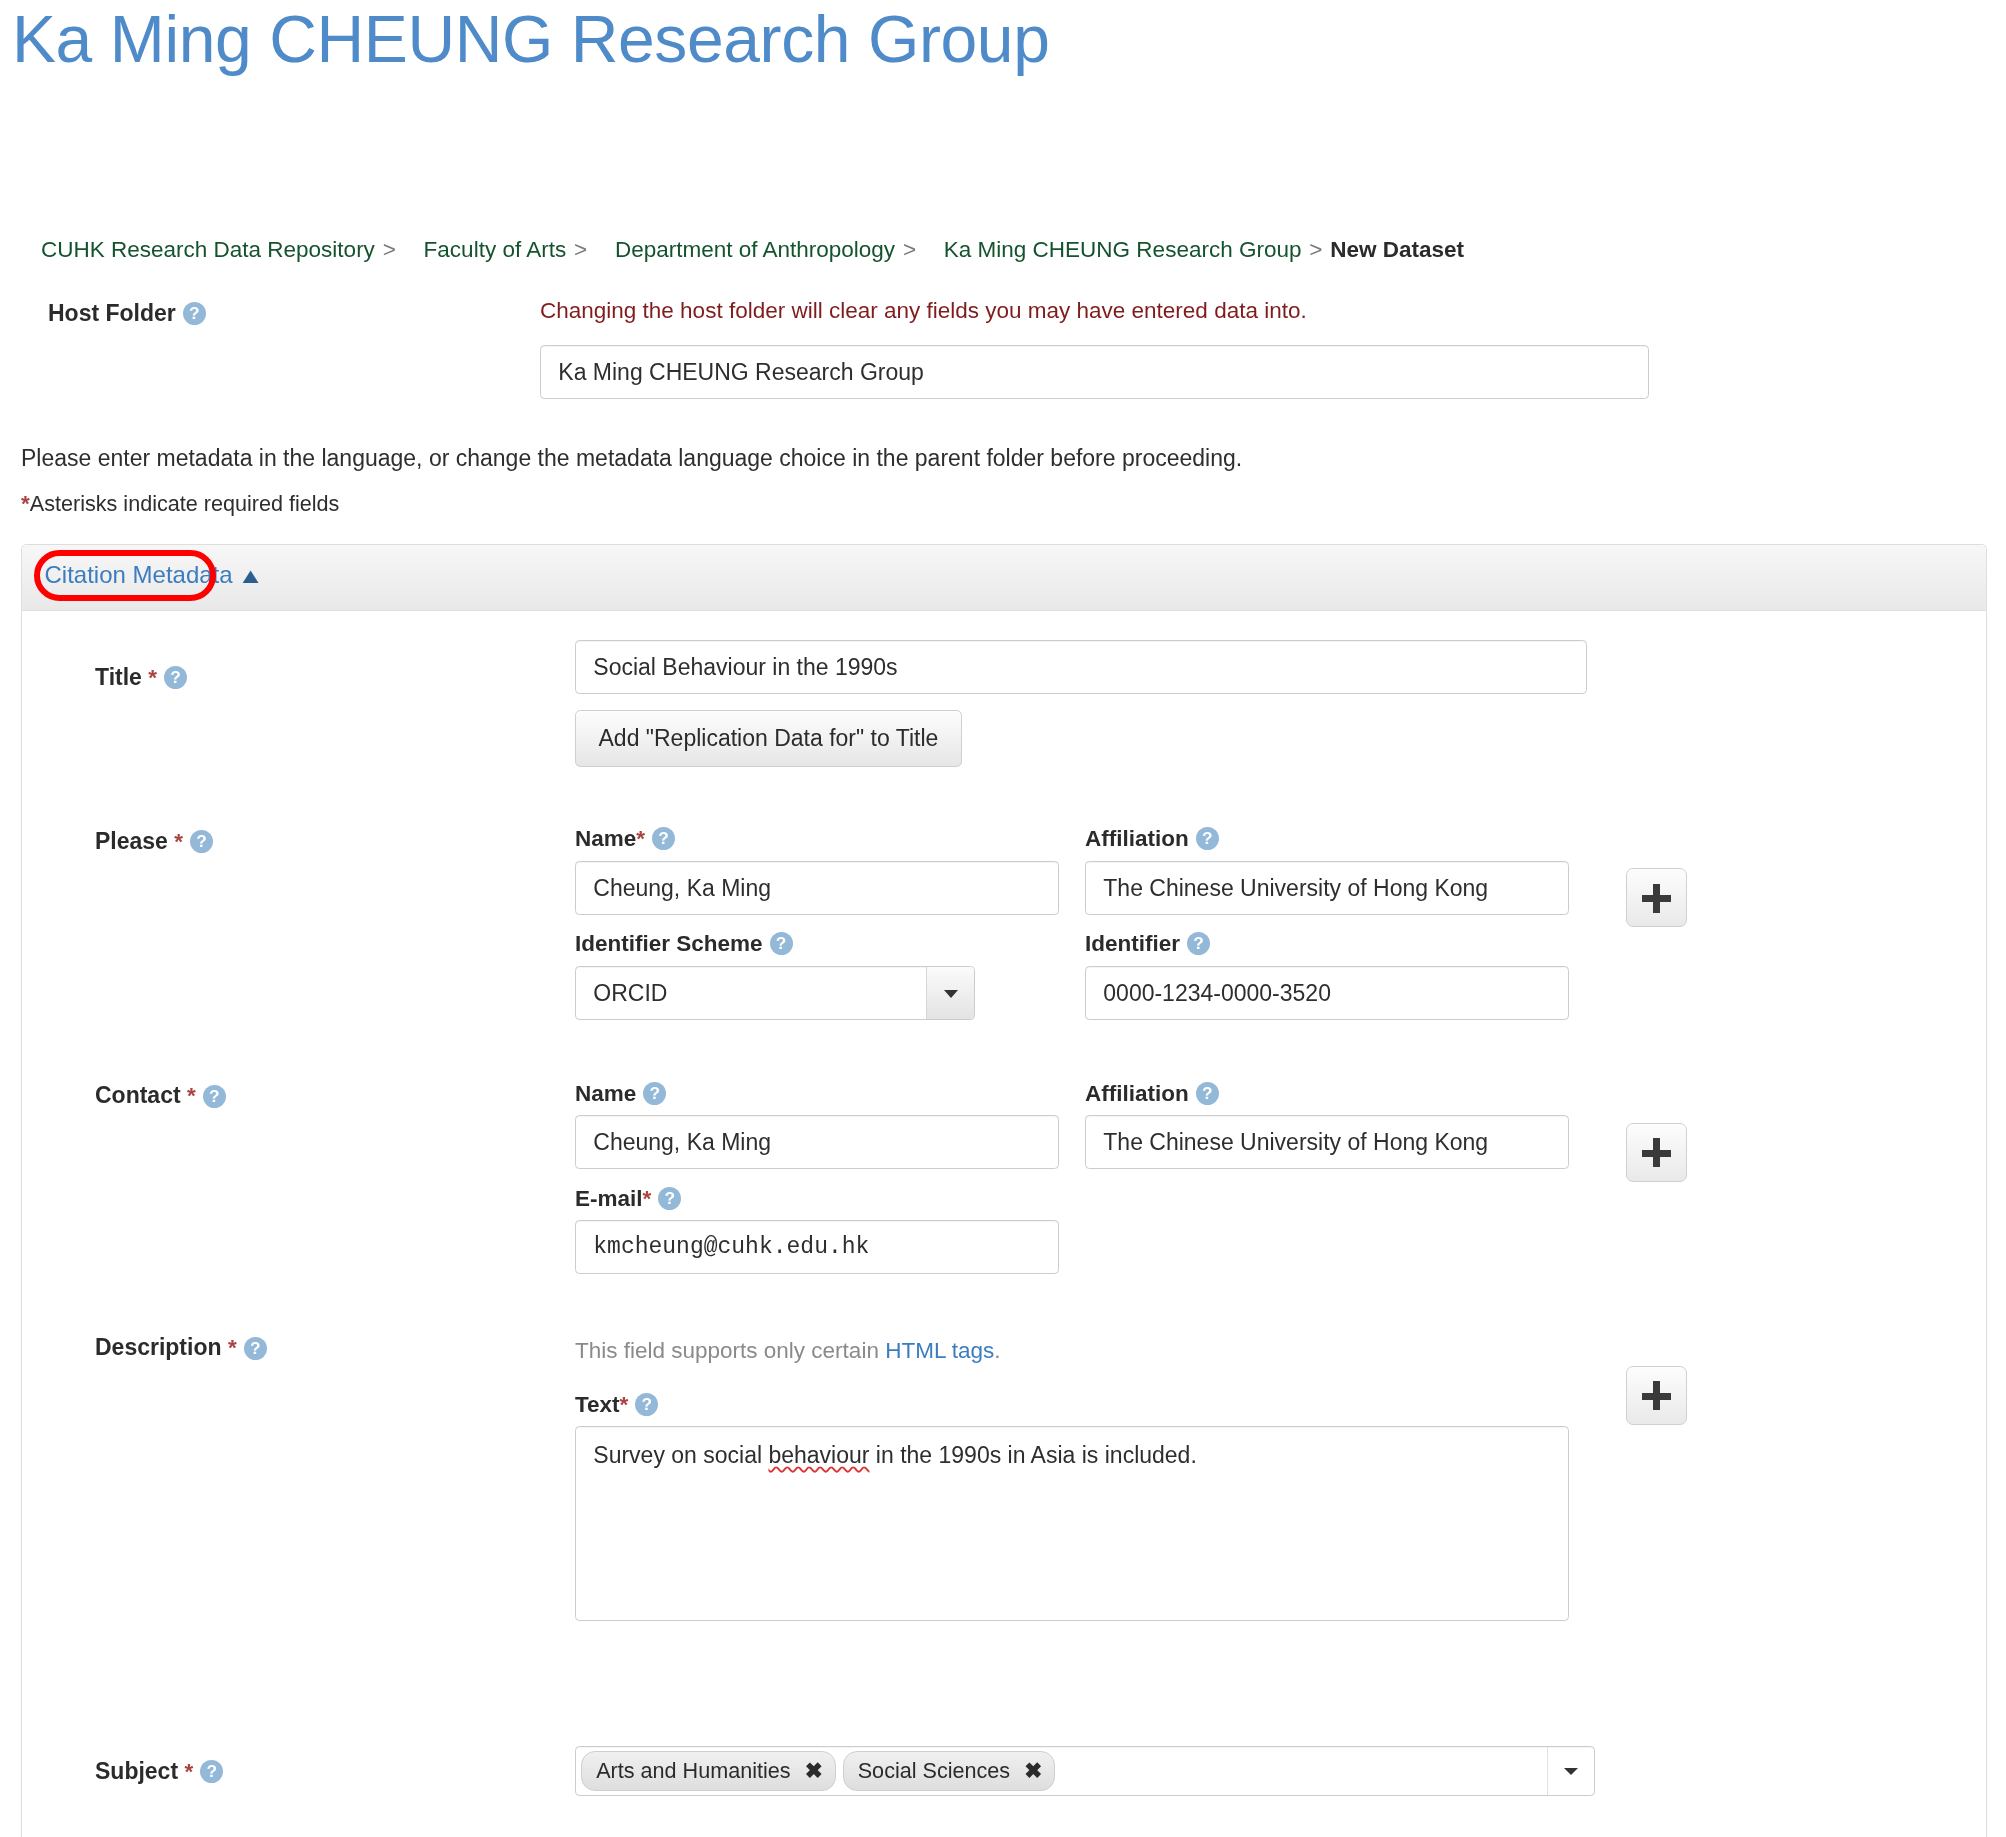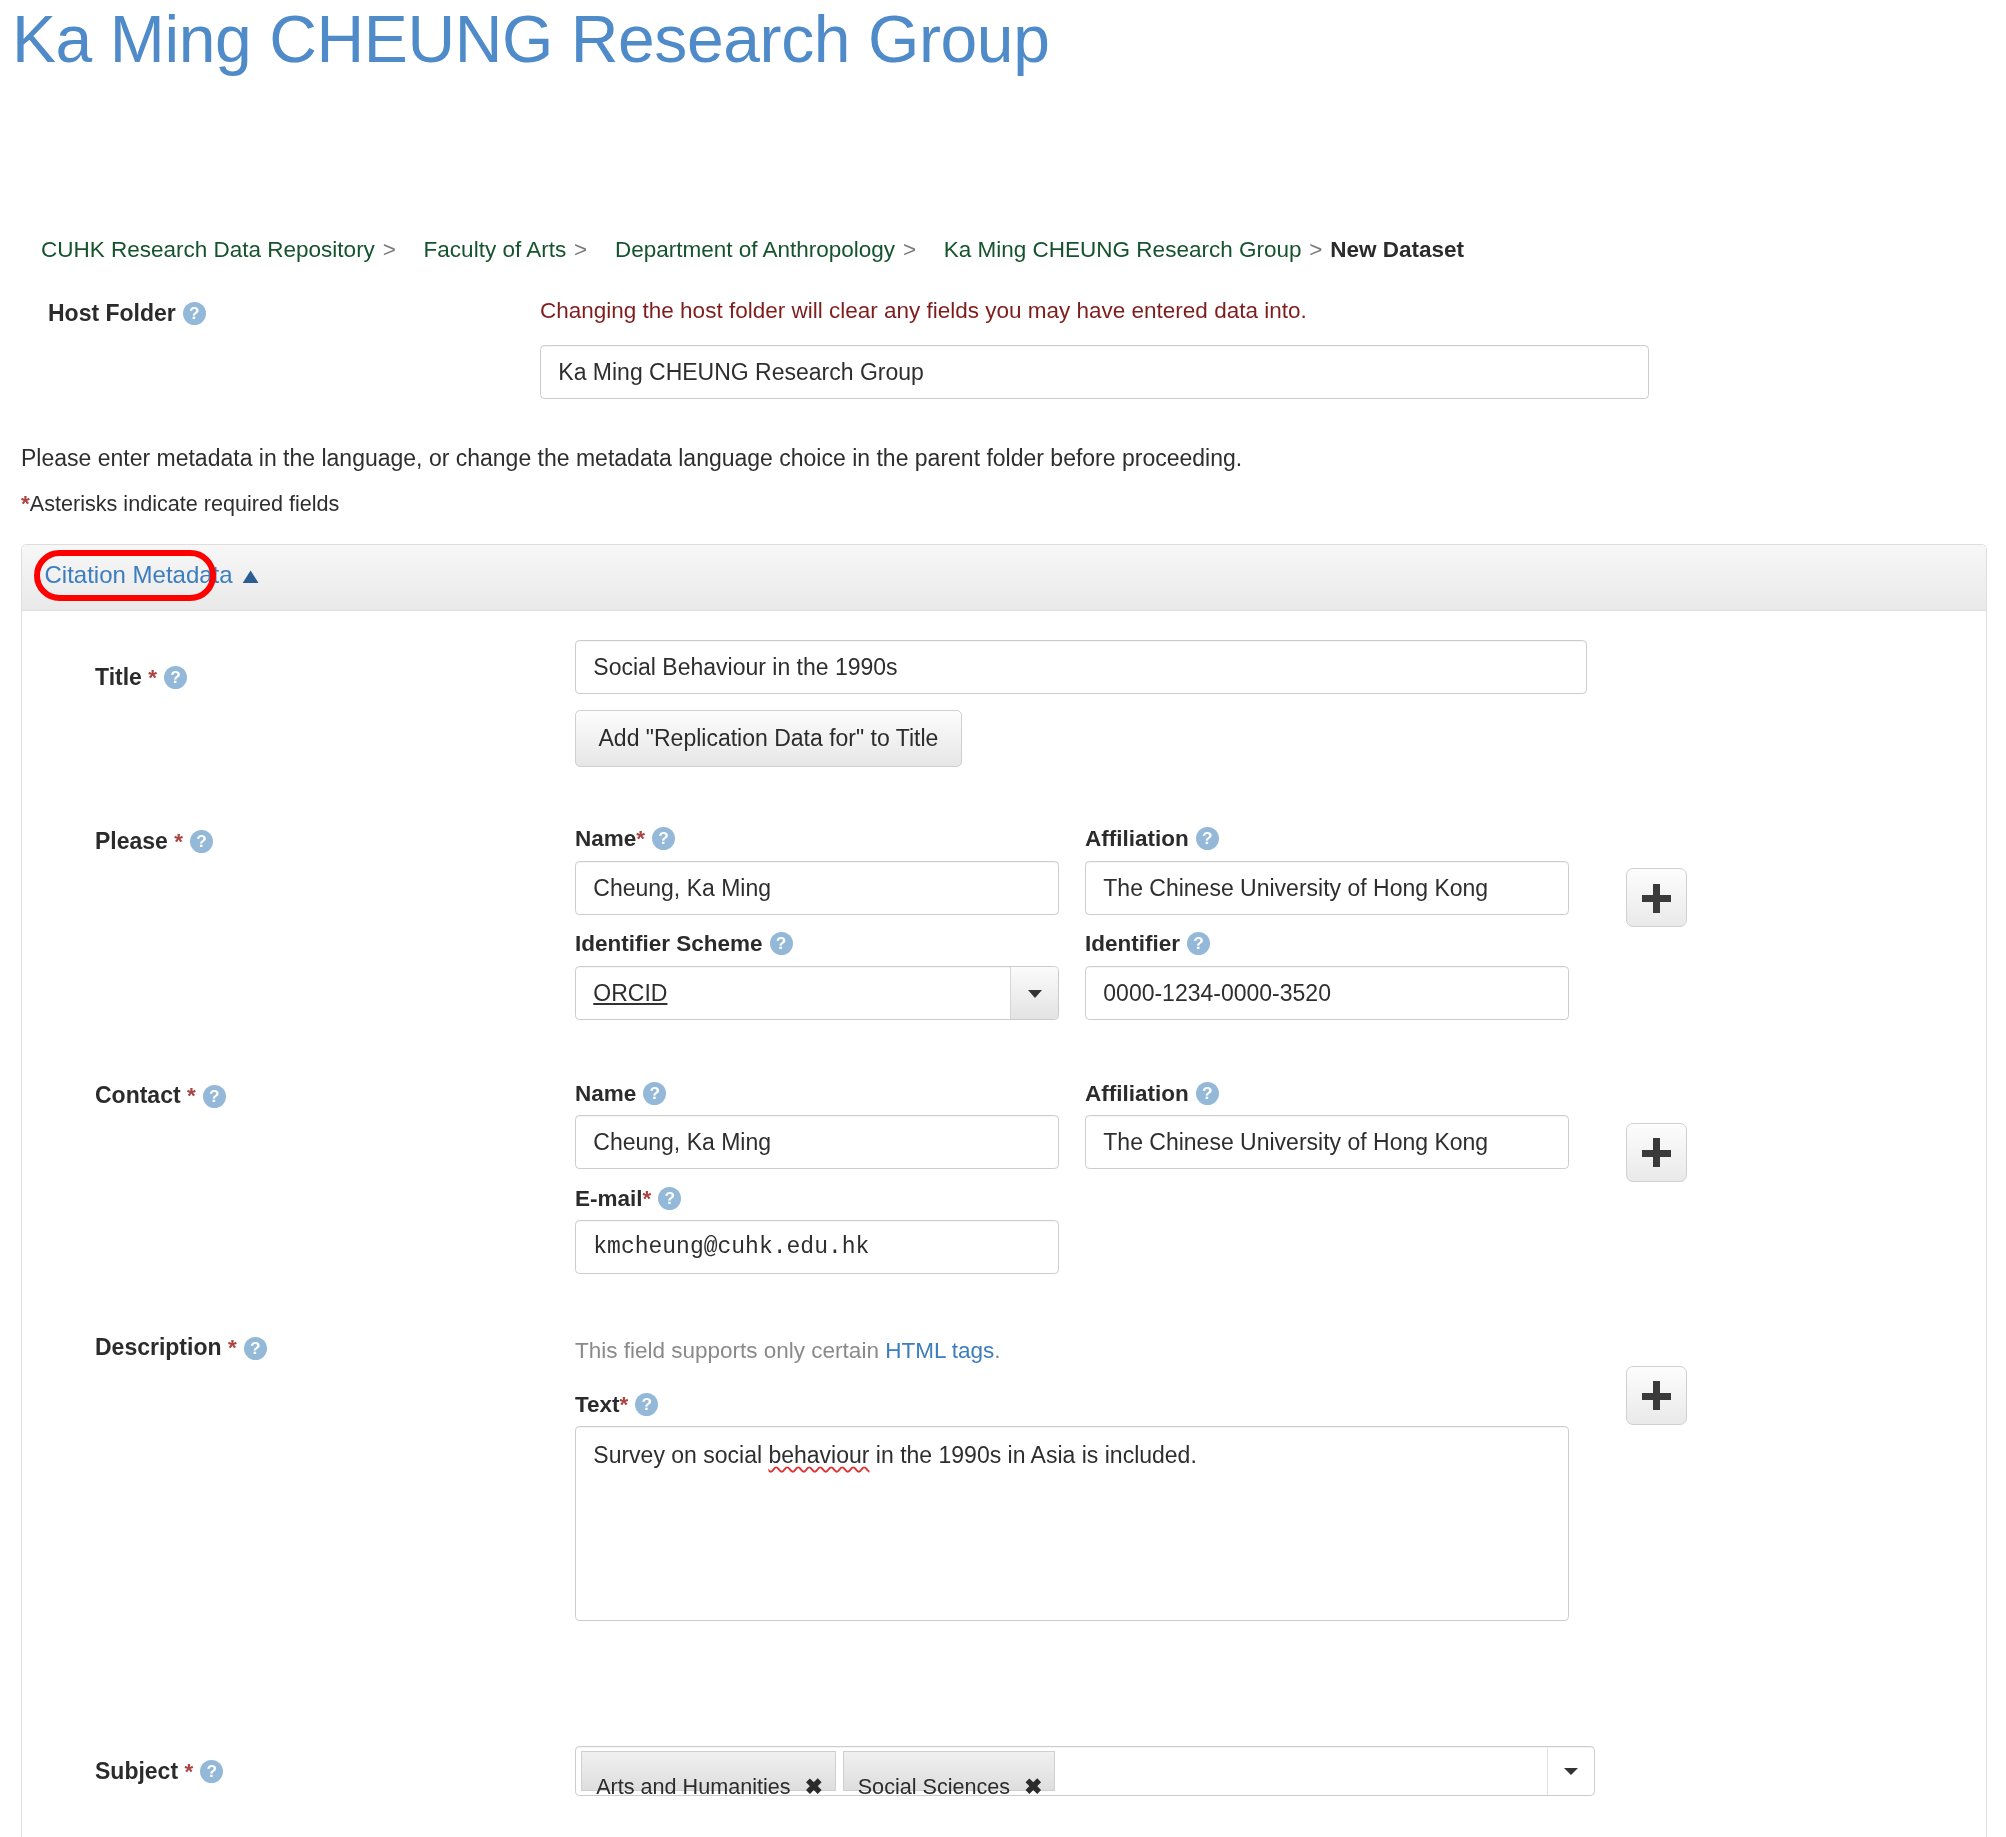--- a/index.html
+++ b/index.html
@@ -335,24 +335,24 @@
     background: #fff;
     box-shadow: inset 0 0.9px 0.9px rgba(0,0,0,.045);
     padding: 4.3px 52px 4.3px 5.2px;
   }
   .tag {
     display: inline-block;
     height: 40px;
     line-height: 38px;
     background: linear-gradient(to bottom, #f0f0f0 0%, #dedede 100%);
     border: 0.9px solid #cfcfcf;
-    border-radius: 0;
+    border-radius: 14px;
     font-size: 21.6px;
     color: #2b2b2b;
-    padding: 16px 12px 0 14px;
+    padding: 0 12px 0 14px;
     margin-right: 7px;
     white-space: nowrap;
     vertical-align: top;
   }
   .tag .tag-x {
     display: inline-block;
     margin-left: 14px;
     font-size: 21.6px;
     font-weight: bold;
     color: #2b2b2b;
@@ -425,21 +425,21 @@
           <div style="position:absolute; left:0; top:0; width:484px;">
             <span class="sub-label"><span>Name</span><span class="req-star">*</span><span class="help-icon">?</span></span>
             <div class="txt" style="width:484px;">Cheung, Ka Ming</div>
           </div>
           <div style="position:absolute; left:510px; top:0; width:484px;">
             <span class="sub-label"><span>Affiliation</span><span class="help-icon">?</span></span>
             <div class="txt" style="width:484px;">The Chinese University of Hong Kong</div>
           </div>
           <div style="position:absolute; left:0; top:105px; width:484px;">
             <span class="sub-label"><span>Identifier Scheme</span><span class="help-icon">?</span></span>
-            <div class="select-box" style="width:484px;text-decoration:underline;">
+            <div class="select-box" style="width:400px;">
               <div class="sel-val">ORCID</div>
               <div class="sel-arrow"></div>
             </div>
           </div>
           <div style="position:absolute; left:510px; top:105px; width:484px;">
             <span class="sub-label"><span>Identifier</span><span class="help-icon">?</span></span>
             <div class="txt" style="width:484px;">0000-1234-0000-3520</div>
           </div>
           <div class="plus-btn" style="left:1051px; top:42px;"></div>
         </div>

